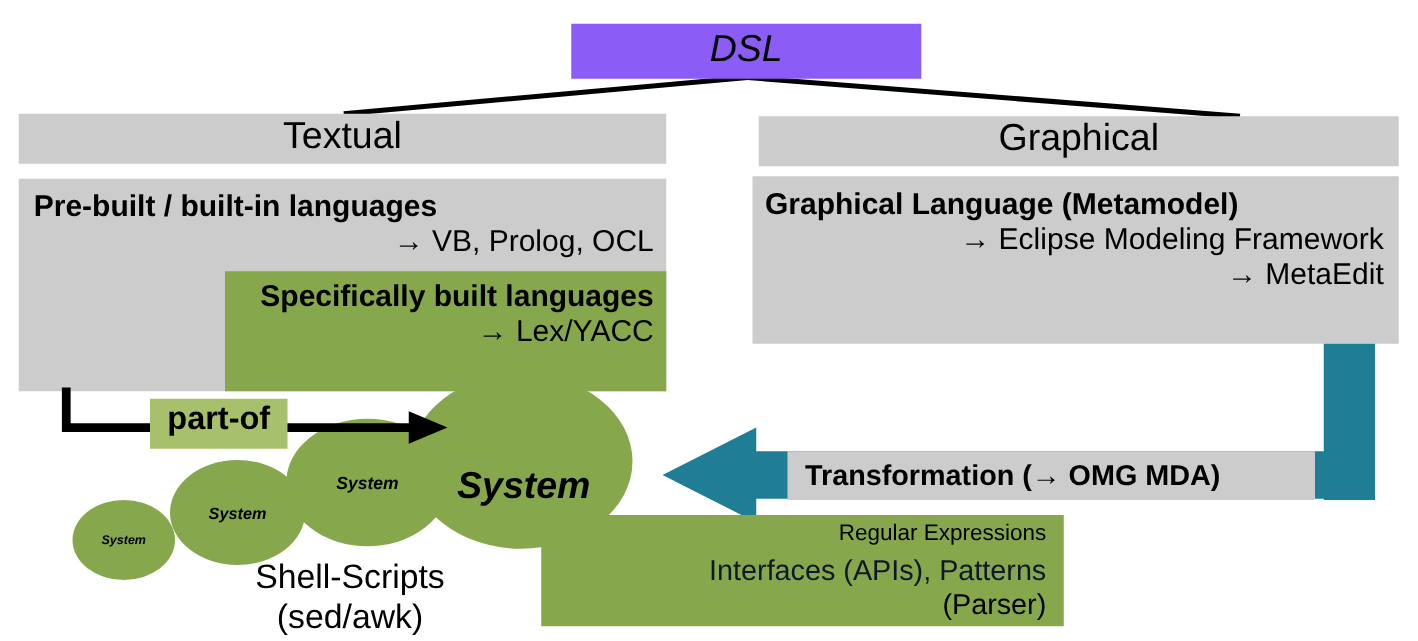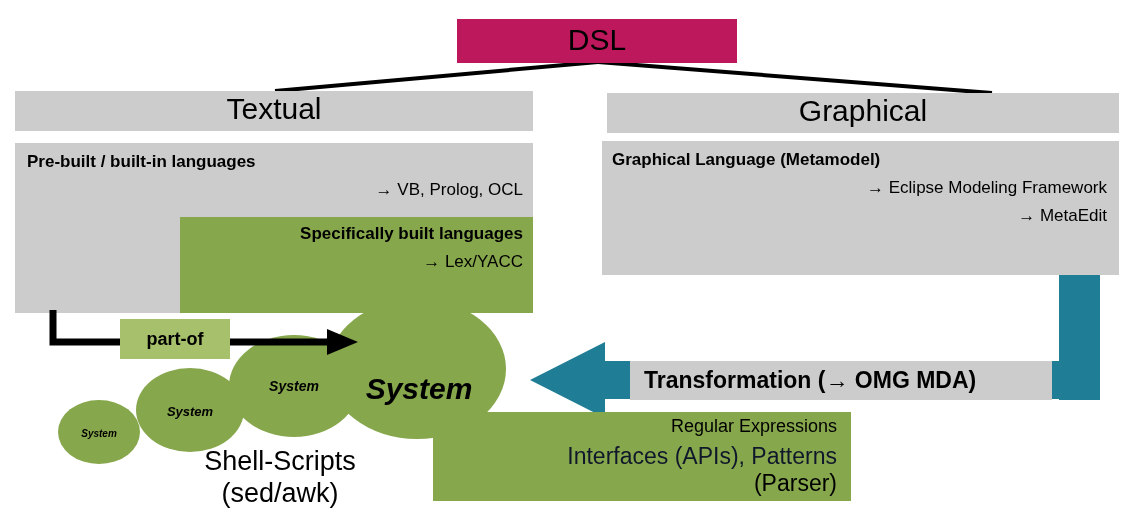--- a/index.html
+++ b/index.html
@@ -16,36 +16,37 @@
     overflow: hidden;
   }
   .box {
     position: absolute;
     box-sizing: border-box;
   }
   .gray {
     background: #cccccc;
   }
   .darkgray {
-    background: #be185d;
+    background: #8b5cf6;
+    font-style: italic;
   }
   .green {
     background: #87a74d;
   }
   .lightgreen {
     background: #a7c06b;
   }
   .hdr-text {
     font-size: 30px;
     color: #000000;
     text-align: center;
     line-height: 1.05;
   }
   .body-text {
-    font-size: 17px;
+    font-size: 24px;
     color: #000000;
     line-height: 1.28;
   }
   .bold {
     font-weight: bold;
   }
   .right {
     text-align: right;
   }
   svg.overlay {
@@ -70,24 +71,24 @@
     position: absolute;
     color: #000000;
     font-size: 27px;
     line-height: 1.18;
     text-align: center;
     white-space: nowrap;
   }
   .partof {
     position: absolute;
     display: flex;
-    align-items: center;
+    align-items: flex-start;
     justify-content: center;
     font-weight: bold;
-    font-size: 18px;
+    font-size: 26px;
     color: #000000;
   }
   .transform-label {
     position: absolute;
     display: flex;
     align-items: center;
     font-weight: bold;
     font-size: 23px;
     color: #000000;
     padding-left: 14px;

